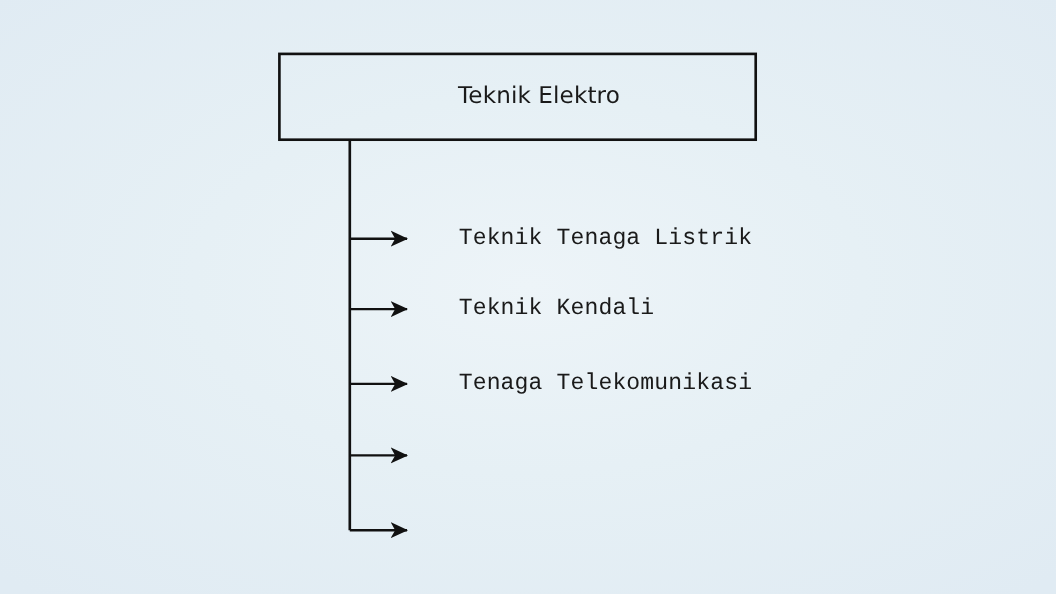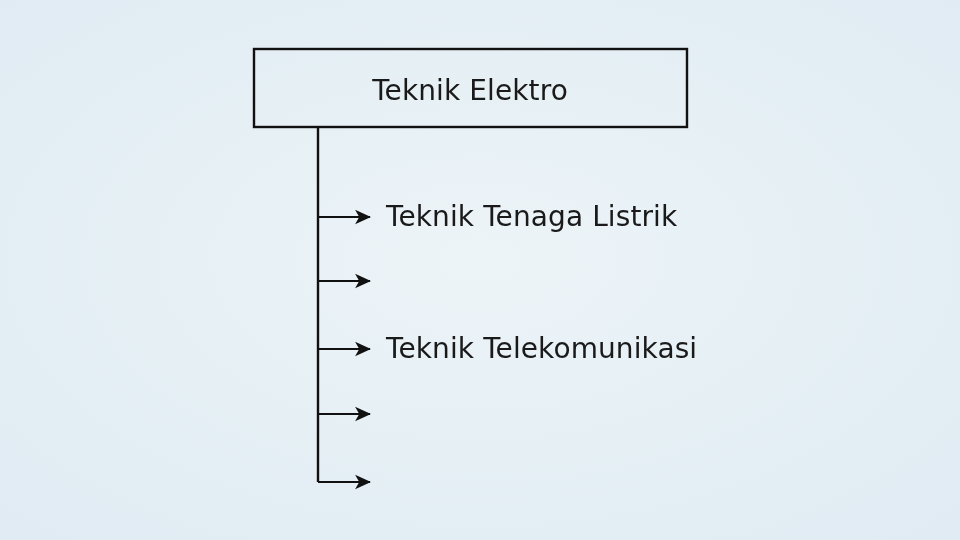--- a/index.html
+++ b/index.html
@@ -22,34 +22,36 @@
   #diagram-svg {
     position: absolute;
     left: 0;
     top: 0;
     width: 960px;
     height: 540px;
   }
   .node-label {
     position: absolute;
     color: #1a1a1a;
-    font-size: 28px;
+    font-size: 21px;
     line-height: 1;
     white-space: nowrap;
     letter-spacing: 0.1px;
+    margin-left: 20px;
   }
   #root-node-label {
     left: 253px;
     top: 77px;
     width: 434px;
     text-align: center;
   }
   .child-node-label {
-    left: 386px;
+    left: 397px;
     transform: translateY(-50%);
+    font-family: Liberation Mono, monospace;
   }
 </style>
 </head>
 <body>
 
 <div id="diagram-canvas">
 
   <svg id="diagram-svg" viewBox="0 0 960 540" xmlns="http://www.w3.org/2000/svg">
     <defs>
       <marker id="barb-arrow" viewBox="0 0 10 10" refX="9.4" refY="5" markerWidth="7.2" markerHeight="7.2" orient="auto-start-reverse">
@@ -65,18 +67,19 @@
     <path d="M 318 281 L 370 281" fill="none" stroke="#111111" stroke-width="2.2" marker-end="url(#barb-arrow)"></path>
     <path d="M 318 349 L 370 349" fill="none" stroke="#111111" stroke-width="2.2" marker-end="url(#barb-arrow)"></path>
     <path d="M 318 414 L 370 414" fill="none" stroke="#111111" stroke-width="2.2" marker-end="url(#barb-arrow)"></path>
     <path d="M 318 482 L 370 482" fill="none" stroke="#111111" stroke-width="2.2" marker-end="url(#barb-arrow)"></path>
   </svg>
 
   <div class="node-label" id="root-node-label">Teknik Elektro</div>
 
   <div class="node-label child-node-label" style="top:217px;">Teknik Tenaga Listrik</div>
 
+  <div class="node-label child-node-label" style="top:281px;">Teknik Kendali</div>
 
-  <div class="node-label child-node-label" style="top:349px;">Teknik Telekomunikasi</div>
+  <div class="node-label child-node-label" style="top:349px;">Tenaga Telekomunikasi</div>
 
 
 
 </div>
 
 </body></html>

